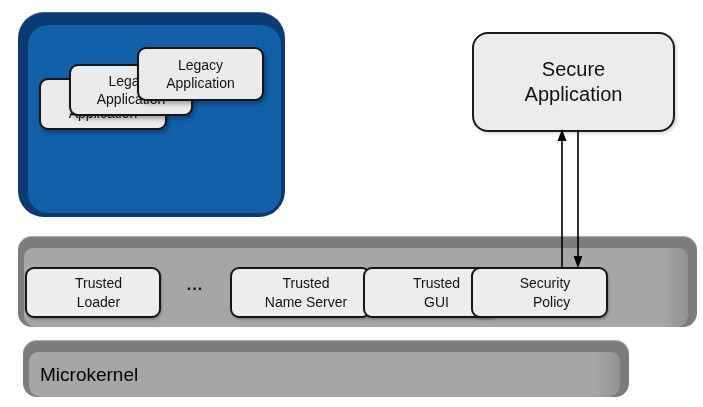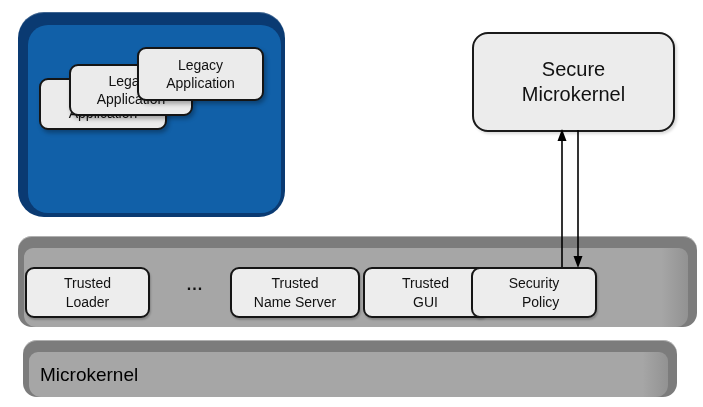--- a/index.html
+++ b/index.html
@@ -46,27 +46,28 @@
   .slab {
     position:absolute; background:#7c7c7c; border-radius:14px;
     box-shadow: inset 0 1px 0 rgba(255,255,255,.4);
   }
   .slab-face {
     position:absolute; left:6px; top:12px; right:9px; bottom:0;
     border-radius:9px 9px 12px 12px;
     background:linear-gradient(to right, #a6a6a6 0%, #a6a6a6 96%, #929292 100%);
   }
   .slab-trusted { left:18px; top:236px; width:679px; height:91px; }
-  .slab-kernel  { left:23px; top:340px; width:654px; height:57px; }
+  .slab-kernel  { left:23px; top:340px; width:606px; height:57px; }
 
   .comp-box {
     position:absolute; z-index:2; background:#ededed; border:2px solid #151515; border-radius:9px;
     display:flex; align-items:center; justify-content:center; text-align:center;
     font-size:14px; line-height:18.5px; color:#111;
     box-shadow:1px 2px 2px rgba(0,0,0,.2);
+    padding-left:11px;
   }
   .comp-loader     { left:7px;   top:31px; width:121px; height:47px; }
   .comp-nameserver { left:212px; top:31px; width:126px; height:47px; }
   .comp-gui        { left:345px; top:31px; width:121px; height:47px; }
   .comp-policy     { left:453px; top:31px; width:122px; height:47px;text-align:right; }
   .ellipsis {
     position:absolute; left:152px; top:40px; width:50px; height:24px; z-index:2;
     text-align:center; font-size:16px; font-weight:bold; letter-spacing:1px; color:#111;
   }
   .kernel-label { position:absolute; left:17px; top:24px; z-index:2; font-size:19px; color:#000; }
@@ -94,21 +95,21 @@
     </div>
     <div class="app-box app-front">
       <span class="pre">Legacy
 Application</span>
     </div>
 
   </div>
 
   <div class="secure-box">
     <span class="pre">Secure
-Microkernel</span>
+Application</span>
   </div>
 
   <div class="slab slab-trusted">
     <div class="slab-face"></div>
 
     <div class="comp-box comp-loader">
       <span class="pre">Trusted
 Loader</span>
     </div>
 

